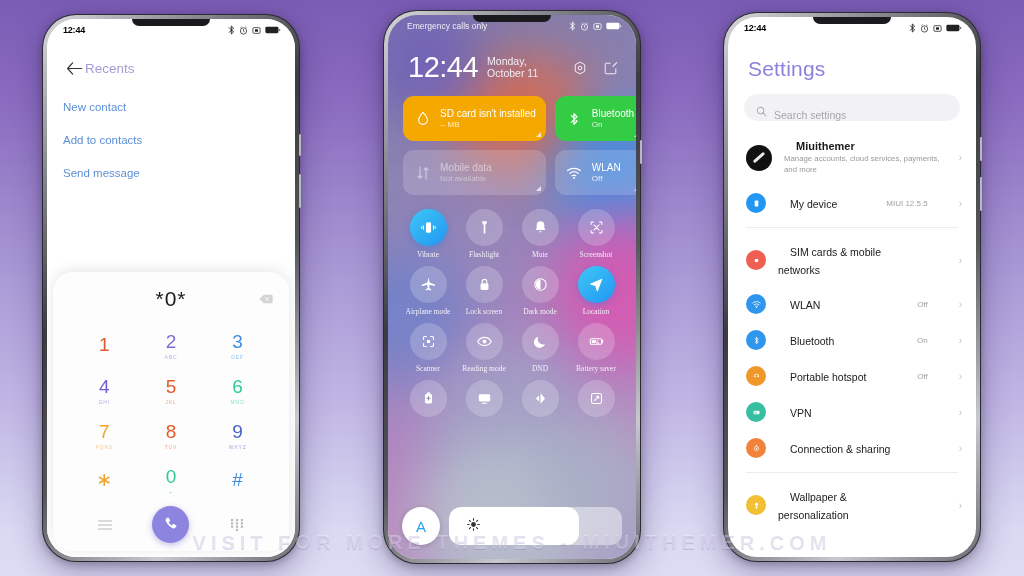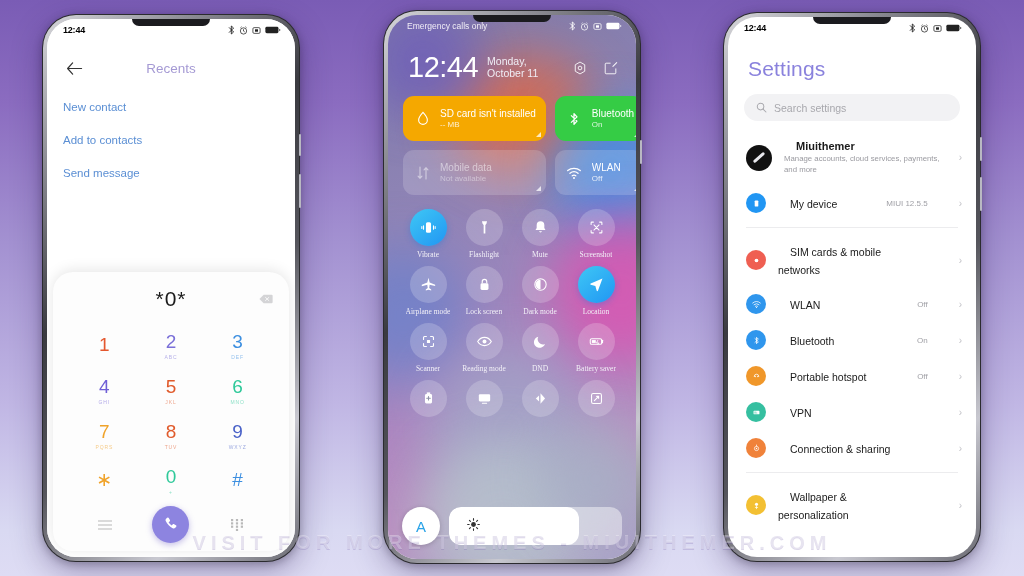--- a/index.html
+++ b/index.html
@@ -53,21 +53,21 @@
   }
   .sb-time { font-weight: 600; letter-spacing: -.2px; }
   .sb-icons { display: flex; align-items: center; gap: 4px; }
   .sb-icons svg { display:block; }
   .dark .sb-time, .dark .sb-icons { color: #fff; }
 
   
   .p1 { background:#fff; height:100%; display:flex; flex-direction:column; position:relative; }
   .p1-topbar { display:flex; align-items:center; padding: 12px 16px 0 16px; height:42px; }
   .p1-back { width:22px; height:22px; display:flex; align-items:center; justify-content:center; cursor:pointer; }
-  .p1-title { flex:1; text-align:center; color:#a59ad4; font-size:13.5px; margin-right:22px; }
+  .p1-title { flex:1; color:#a59ad4; font-size:13.5px; margin-right:22px; }
   .p1-links { padding: 18px 16px 0 16px; display:flex; flex-direction:column; gap:21px; }
   .p1-link { color:#5b8fd4; font-size:11.5px; cursor:pointer; }
 
   .dialsheet {
     position:absolute; left:6px; right:6px; bottom:6px;
     background:#fdfdfd; border-radius:20px 20px 20px 20px;
     box-shadow: 0 -2px 14px rgba(0,0,0,.10);
     padding: 10px 0 6px 0;
     display:flex; flex-direction:column;
   }
@@ -123,21 +123,21 @@
   .autoA { width:38px; height:38px; border-radius:50%; background:#fff; display:flex; align-items:center; justify-content:center;
            color:#29a3e8; font-size:15px; cursor:pointer; box-shadow:0 1px 5px rgba(0,0,0,.18); }
   .slider { flex:1; height:38px; border-radius:12px; background:rgba(255,255,255,.45); position:relative; overflow:hidden; cursor:pointer; }
   .slider .fill { position:absolute; left:0; top:0; bottom:0; background:#fff; border-radius:12px; }
   .slider .sun { position:absolute; left:18px; top:50%; transform:translateY(-50%); z-index:2; }
 
   
   .p3 { background:#fff; height:100%; display:flex; flex-direction:column; }
   .s-title { font-size:21px; color:#8a82dd; padding: 18px 20px 0 20px; letter-spacing:.2px; }
   .s-search { margin: 13px 16px 0 16px; height:27px; border-radius:14px; background:#f2f2f4;
-              display:flex; align-items:center; gap:7px; padding:0 12px; cursor:text; }
+              display:flex; align-items:flex-end; gap:7px; padding:0 12px; cursor:text; }
   .s-search .ph { font-size:10.5px; color:#a8a8ad; }
   .s-list { margin-top:9px; }
   .s-row { display:flex; align-items:center; gap:12px; padding: 8px 14px 8px 18px; cursor:pointer; min-height:34px; }
   .s-ico { width:20px; height:20px; border-radius:50%; flex:0 0 20px; display:flex; align-items:center; justify-content:center; }
   .s-txt { flex:1; min-width:0; }
   .s-lab { font-size:10.5px; color:#1a1a1a;padding-left:12px; }
   .s-sub { font-size:7.8px; color:#9a9aa0; line-height:1.35; margin-top:2px; }
   .s-val { font-size:8px; color:#a0a0a6; margin-right:19px; }
   .chev { color:#c3c3c8; font-size:10px; }
   .s-div { height:1px; background:#ececee; margin:6px 18px; }

